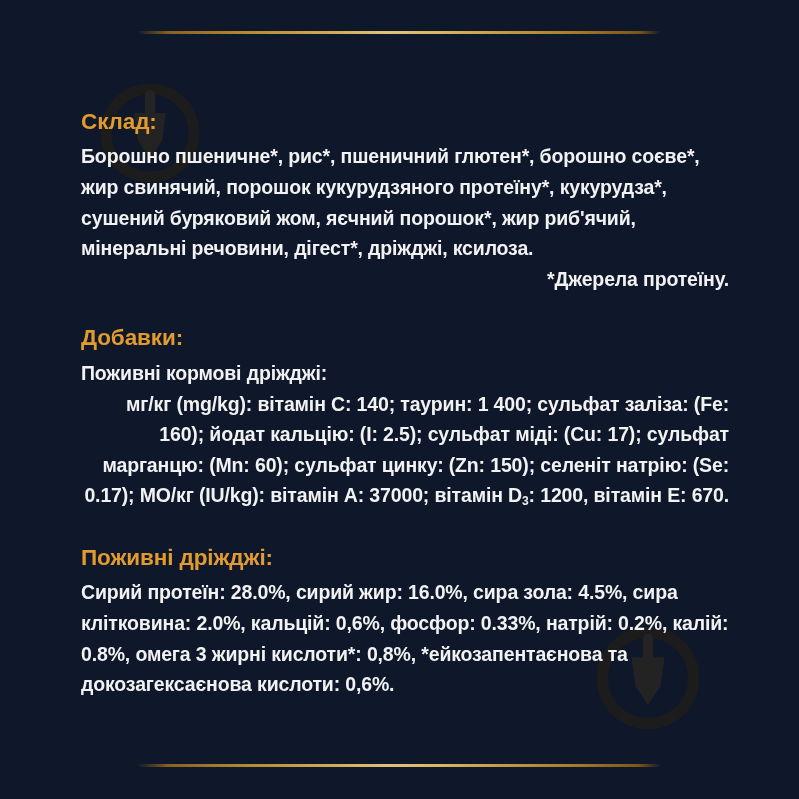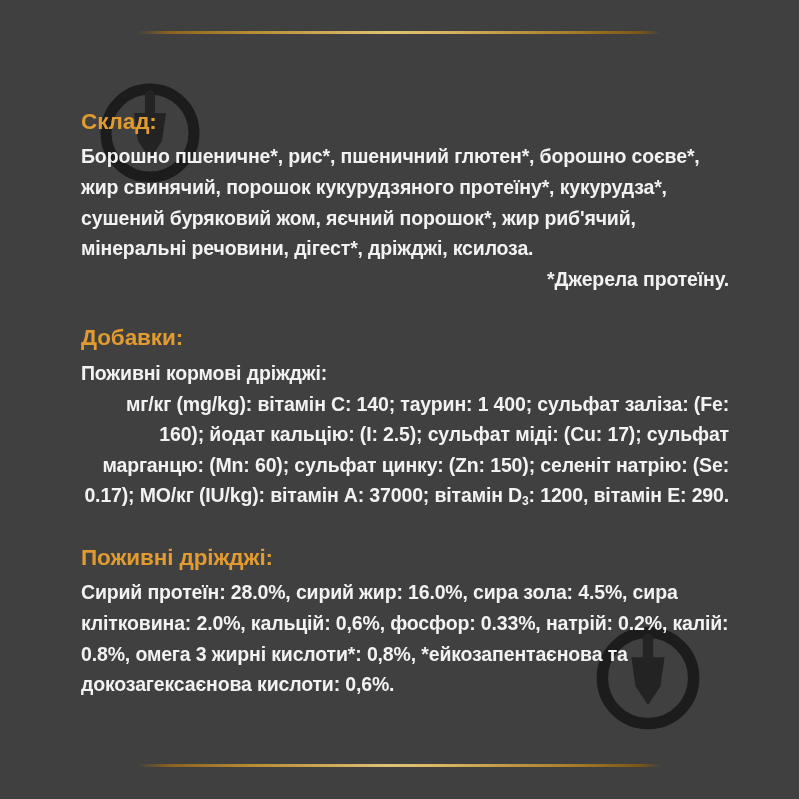--- a/index.html
+++ b/index.html
@@ -8,21 +8,21 @@
     padding: 0;
     background: #000000;
   }
   body {
     font-family: "Liberation Sans", "DejaVu Sans", sans-serif;
   }
   .label-card {
     position: relative;
     width: 799px;
     height: 799px;
-    background: #404040;
+    background: #0f172a;
     overflow: hidden;
     box-sizing: border-box;
   }
 
   
   .watermark {
     position: absolute;
     pointer-events: none;
     opacity: 1;
   }
@@ -110,21 +110,21 @@
 
     <div class="section sec-composition">
       <h2 class="section-heading">Склад:</h2>
       <p class="body-text">Борошно пшеничне*, рис*, пшеничний глютен*, борошно соєве*, жир свинячий, порошок кукурудзяного протеїну*, кукурудза*, сушений буряковий жом, яєчний порошок*, жир риб'ячий, мінеральні речовини, дігест*, дріжджі, ксилоза.</p>
       <p class="body-text">*Джерела протеїну.</p>
     </div>
 
     <div class="section sec-additives">
       <h2 class="section-heading">Добавки:</h2>
       <p class="body-text">Поживні кормові дріжджі:</p>
-      <p class="body-text"><span>мг/кг (mg/kg): вітамін С: 140; таурин: 1 400; сульфат заліза: (Fe: 160); йодат кальцію: (I: 2.5); сульфат міді: (Cu: 17); сульфат марганцю: (Mn: 60); сульфат цинку: (Zn: 150); селеніт натрію: (Se: 0.17); МО/кг (IU/kg): вітамін А: 37000; вітамін D</span><sub>3</sub><span>: 1200, вітамін Е: 290.</span></p>
+      <p class="body-text"><span>мг/кг (mg/kg): вітамін С: 140; таурин: 1 400; сульфат заліза: (Fe: 160); йодат кальцію: (I: 2.5); сульфат міді: (Cu: 17); сульфат марганцю: (Mn: 60); сульфат цинку: (Zn: 150); селеніт натрію: (Se: 0.17); МО/кг (IU/kg): вітамін А: 37000; вітамін D</span><sub>3</sub><span>: 1200, вітамін Е: 670.</span></p>
     </div>
 
     <div class="section sec-analytical">
       <h2 class="section-heading">Поживні дріжджі:</h2>
       <p class="body-text">Сирий протеїн: 28.0%, сирий жир: 16.0%, сира зола: 4.5%, сира клітковина: 2.0%, кальцій: 0,6%, фосфор: 0.33%, натрій: 0.2%, калій: 0.8%, омега 3 жирні кислоти*: 0,8%, *ейкозапентаєнова та докозагексаєнова кислоти: 0,6%.</p>
     </div>
 
   </div>
 </div>
 

